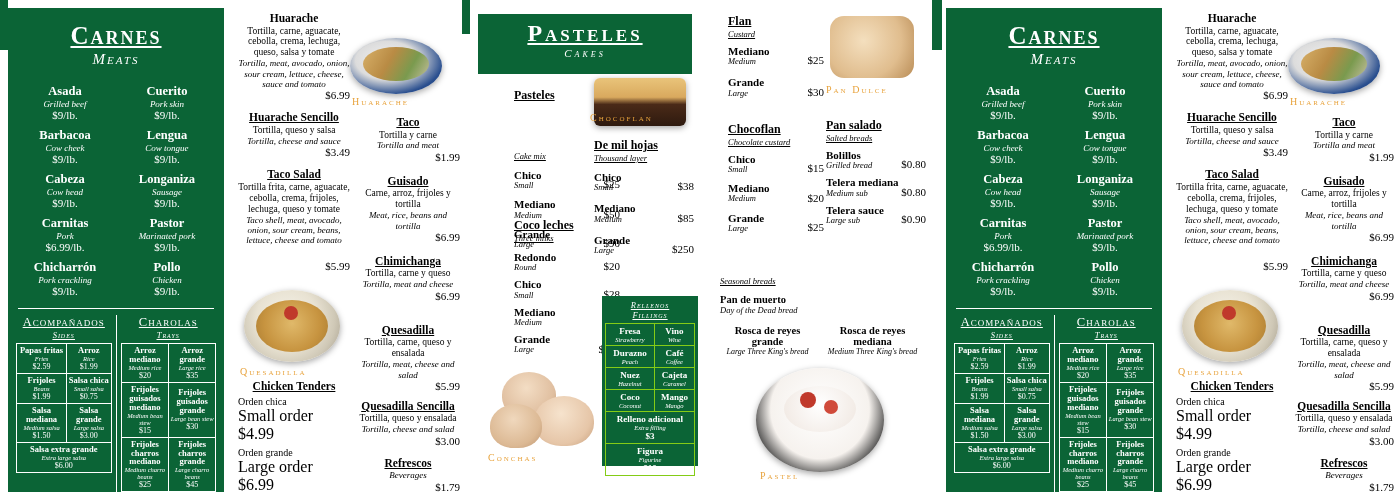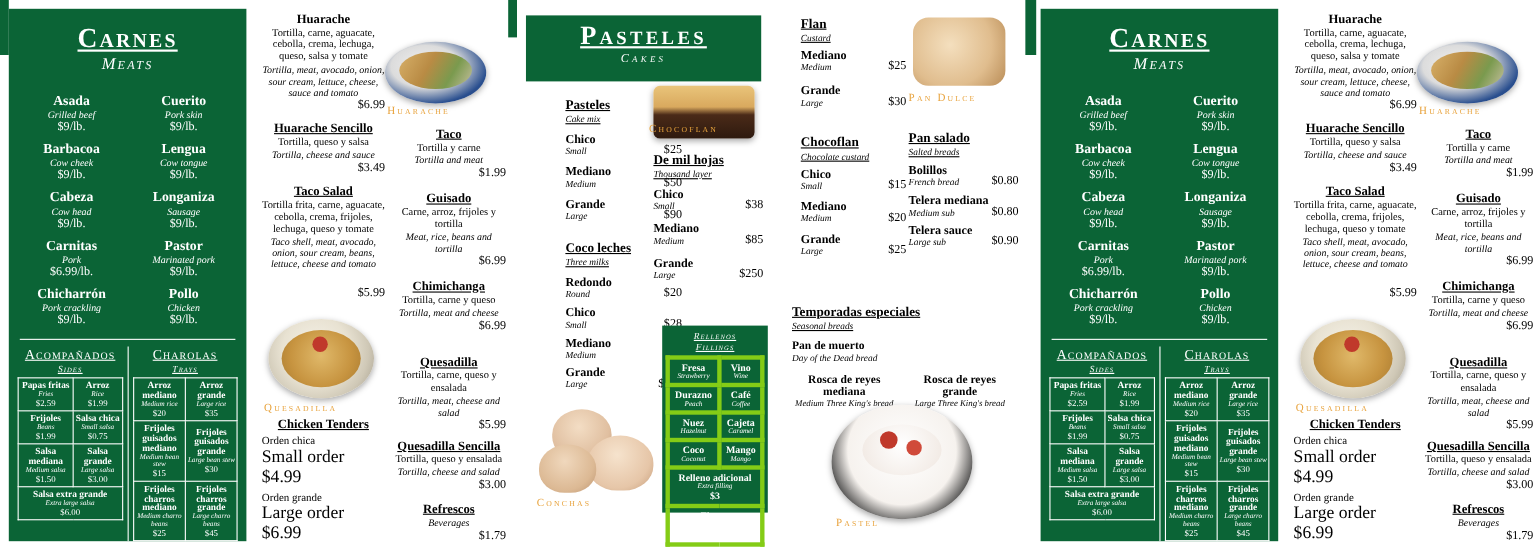--- a/index.html
+++ b/index.html
@@ -44,21 +44,21 @@
   .sz .l i{display:block;font-size:8.5px;font-weight:400;font-style:italic;}
   .sz .p{font-size:11px;}
   .cap{font-variant:small-caps;letter-spacing:2px;font-size:10px;}
   .cap.orange{color:#e8a33d;}
 
   
   .rell{position:absolute;background:#0b6436;color:#fff;}
   .rell .hd{text-align:center;font-variant:small-caps;text-decoration:underline;font-size:12.5px;letter-spacing:1px;}
   .rell .hd span{display:block;font-size:8.5px;font-style:italic;letter-spacing:1px;}
   .rtbl{width:100%;border-collapse:collapse;}
-  .rtbl td{border:4px solid #84cc16;text-align:center;padding:2px 1px;}
+  .rtbl td{border:1px solid #84cc16;text-align:center;padding:2px 1px;}
   .rtbl .nm{font-size:9px;font-weight:700;}
   .rtbl .en{font-size:6.5px;font-style:italic;}
 
   
   .plate{position:absolute;border-radius:50%;}
   .shadow{box-shadow:0 2px 6px rgba(0,0,0,.35);}
 </style>
 </head>
 <body>
 
@@ -310,21 +310,21 @@
   <div class="pasteles-band" style="position:absolute;left:8px;top:14px;width:214px;height:60px;padding-top:6px;box-sizing:border-box;">
     <div class="t1">Pasteles</div>
     <div class="t2">Cakes</div>
   </div>
 
   <div class="shadow" style="position:absolute;left:124px;top:78px;width:92px;height:48px;border-radius:6px;background:linear-gradient(180deg,#e9c47a 0%,#d9a95e 40%,#4a2a18 55%,#2e1a0f 100%);"></div>
   <div class="cap orange" style="position:absolute;left:120px;top:112px;width:100px;">Chocoflan</div>
 
   <div class="wcol" style="left:44px;top:88px;width:106px;">
     <div class="center" style="font-size:12px;font-weight:700;text-decoration:underline;">Pasteles</div>
-    <div class="center" style="font-size:8.5px;font-style:italic;text-decoration:underline;">Cake mix</div>
+    <div class="center" style="font-size:8.5px;font-style:italic;text-decoration:underline;margin-top:48px;">Cake mix</div>
     <div class="sz" style="margin-top:8px;">
         <div class="l"><span>Chico</span><i>Small</i></div>
         <div class="p">$25</div>
       </div>
     <div class="sz" style="margin-top:8px;">
         <div class="l"><span>Mediano</span><i>Medium</i></div>
         <div class="p">$50</div>
       </div>
     <div class="sz" style="margin-top:8px;">
         <div class="l"><span>Grande</span><i>Large</i></div>
@@ -473,46 +473,45 @@
       </div>
   </div>
 
   <div style="position:absolute;left:130px;top:16px;width:84px;height:62px;border-radius:14px;background:radial-gradient(circle at 40% 40%,#f4dfbe,#e0bd8e 60%,#b98c56);"></div>
   <div class="cap orange" style="position:absolute;left:126px;top:84px;width:96px;">Pan Dulce</div>
 
   <div class="wcol" style="left:126px;top:118px;width:100px;">
     <div class="center" style="font-size:12px;font-weight:700;text-decoration:underline;">Pan salado</div>
     <div class="center" style="font-size:8.5px;font-style:italic;text-decoration:underline;">Salted breads</div>
     <div class="sz" style="margin-top:6px;">
-        <div class="l"><span>Bolillos</span><i>French bread</i></div>
+        <div class="l"><span>Bolillos</span><i>Grilled bread</i></div>
         <div class="p">$0.80</div>
       </div>
     <div class="sz" style="margin-top:6px;">
         <div class="l"><span>Telera mediana</span><i>Medium sub</i></div>
         <div class="p">$0.80</div>
       </div>
     <div class="sz" style="margin-top:6px;">
         <div class="l"><span>Telera sauce</span><i>Large sub</i></div>
         <div class="p">$0.90</div>
       </div>
   </div>
 
   <div class="wcol" style="left:20px;top:276px;width:200px;">
-    <div class="center" style="font-size:12px;font-weight:700;text-decoration:underline;">Temporadas especiales</div>
     <div class="center" style="font-size:8.5px;font-style:italic;text-decoration:underline;">Seasonal breads</div>
     <div class="center" style="font-size:10.5px;font-weight:700;margin-top:8px;">Pan de muerto</div>
     <div class="center" style="font-size:8.5px;font-style:italic;">Day of the Dead bread</div>
     <div style="display:flex;gap:10px;margin-top:10px;">
       <div style="flex:1;text-align:center;">
+        <div style="font-size:10.5px;font-weight:700;">Rosca de reyes grande</div>
+        <div style="font-size:8px;font-style:italic;">Large Three King's bread</div>
+      </div>
+      <div style="flex:1;text-align:center;">
         <div style="font-size:10.5px;font-weight:700;">Rosca de reyes mediana</div>
         <div style="font-size:8px;font-style:italic;">Medium Three King's bread</div>
-      </div>
-      <div style="flex:1;text-align:center;">
-        <div style="font-size:10.5px;font-weight:700;">Rosca de reyes grande</div>
-        <div style="font-size:8px;font-style:italic;">Large Three King's bread</div>
       </div>
     </div>
   </div>
 
   <div class="shadow" style="position:absolute;left:56px;top:368px;width:128px;height:104px;border-radius:50%;background:radial-gradient(circle at 50% 40%,#ffffff 0%,#f6f2ee 55%,#2b2b2b 80%,#151515 100%);"></div>
   <div style="position:absolute;left:84px;top:386px;width:72px;height:46px;border-radius:50%;background:radial-gradient(circle at 50% 40%,#fff,#efe6df);"></div>
   <div style="position:absolute;left:100px;top:392px;width:16px;height:16px;border-radius:50%;background:#c0392b;"></div>
   <div style="position:absolute;left:124px;top:400px;width:14px;height:14px;border-radius:50%;background:#d04a3a;"></div>
   <div class="cap orange" style="position:absolute;left:60px;top:470px;width:120px;">Pastel</div>
 </div>

